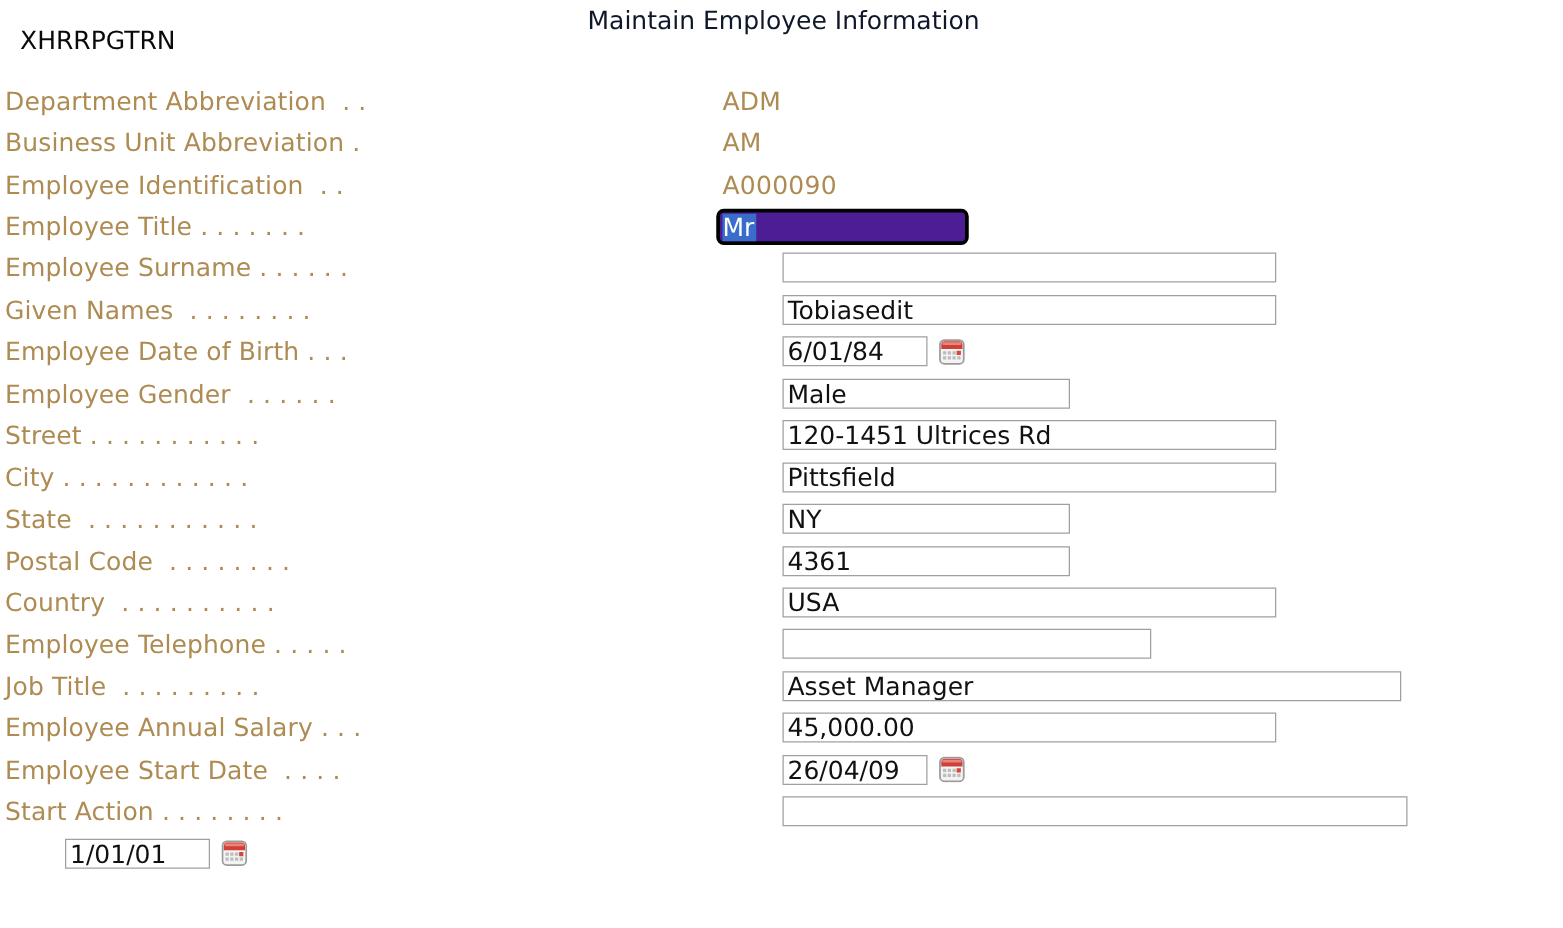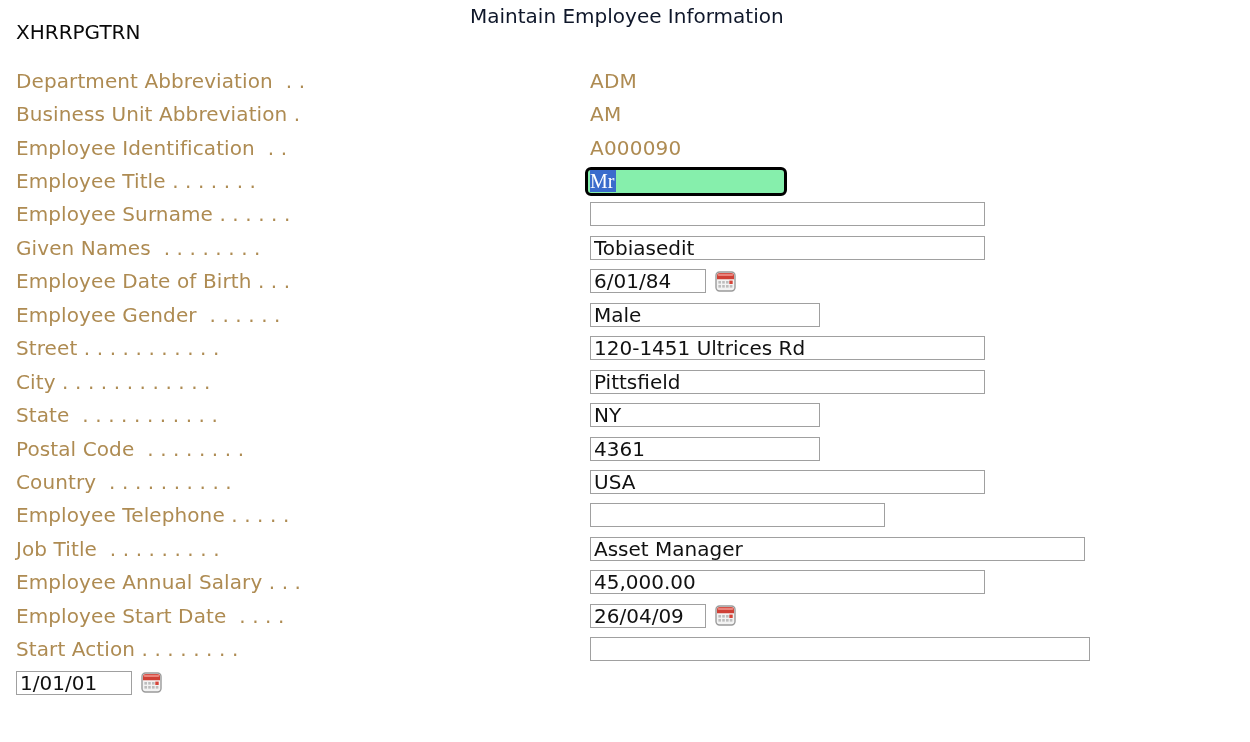--- a/index.html
+++ b/index.html
@@ -8,39 +8,39 @@
     --focus-border:#000000;
     --selection:#3a6ccc;
     --calendar-red:#cf4036;
   }
   *{margin:0;padding:0;box-sizing:border-box;}
   html,body{width:1250px;height:742px;background:#ffffff;overflow:hidden;}
   body{position:relative;font-family:"DejaVu Sans","Liberation Sans",sans-serif;color:#000;}
   .hdr-program{position:absolute;left:16px;top:20px;font-size:20px;color:#0a0a0a;white-space:pre;}
   .hdr-title{position:absolute;left:470px;top:4px;font-size:20px;color:#0f172a;white-space:pre;}
   .form{position:absolute;left:0;top:64px;width:1250px;}
-  .row{display:flex;align-items:center;height:33.45px;padding-left:16px;}
+  .row{display:flex;align-items:center;height:33.45px;padding-left:4px;}
   .label{flex:0 0 574px;font-size:20px;color:var(--label-text);white-space:pre;letter-spacing:0.1px;}
   .static-value{font-size:20px;color:var(--label-text);letter-spacing:0.2px;white-space:pre;}
   .fld{
     height:24px;border:1px solid var(--input-border);background:#fff;
     font-family:"DejaVu Sans","Liberation Sans",sans-serif;font-size:20px;line-height:21px;
-    color:#111;padding:0 3px;border-radius:0;
+    color:#111;padding:0 3px;border-radius:0;margin-left:48px;
   }
   .w-date{width:116px;}
   .w-sm{width:230px;}
   .w-md{width:395px;}
   .w-tel{width:295px;}
   .w-job{width:495px;}
   .w-act{width:500px;}
   .salary{text-align:left;padding-right:6px;}
   .focus-field{
-    width:202px;height:29px;margin-left:-5px;background:#86efac;
+    width:202px;height:29px;margin-left:-5px;background:#4c1d95;
     border:3px solid var(--focus-border);border-radius:6px;
-    display:flex;align-items:flex-start;padding:0 2px;font-family:Liberation Serif, serif;
+    display:flex;align-items:flex-end;padding:0 2px;
   }
   .selection{
     background:var(--selection);color:#fff;font-size:20px;line-height:22px;
     padding:0 2px 0 0;white-space:pre;
   }
   .cal-btn{
     width:21px;height:21px;margin-left:9px;padding:0;border:none;background:transparent;
     display:inline-flex;align-items:center;justify-content:center;cursor:pointer;flex:0 0 auto;
   }
 </style>

